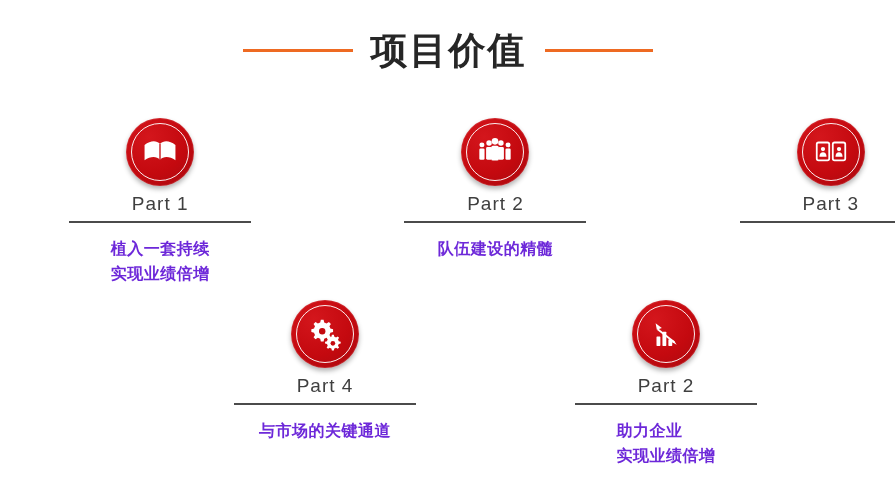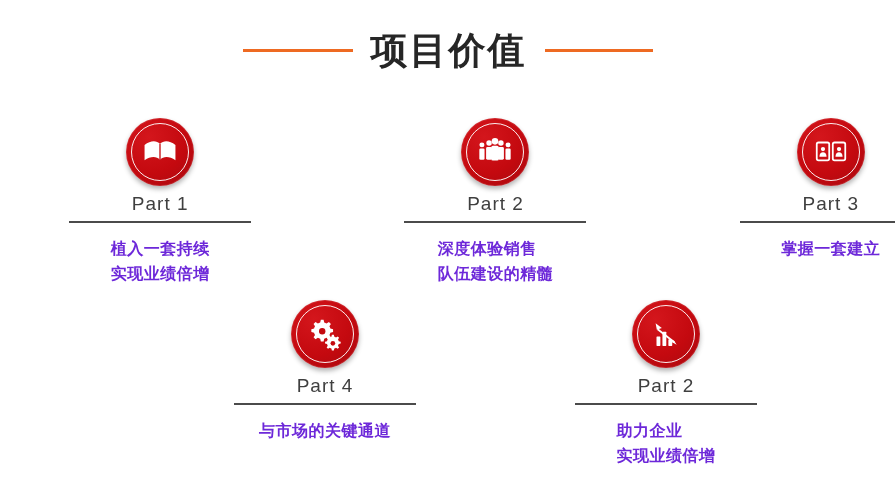--- a/index.html
+++ b/index.html
@@ -187,21 +187,20 @@
               <rect x="49.6" y="26" width="8.8" height="19" rx="2.2"></rect>
               <circle cx="32" cy="14" r="5.6"></circle>
               <rect x="25.6" y="21.5" width="12.8" height="25" rx="2.8"></rect>
             </g>
           </svg>
         </span>
       </div>
       <div class="part-label">Part  2</div>
       <div class="part-rule"></div>
       <div class="caption">
-        <span class="line">深度体验销售</span>
         <span class="line">队伍建设的精髓</span>
       </div>
     </div>
 
     <div class="part">
       <div class="badge">
         <span class="glyph">
           <svg viewBox="0 0 64 64" xmlns="http://www.w3.org/2000/svg">
             <g fill="none" stroke="#ffffff" stroke-width="3">
               <rect x="8" y="16" width="21" height="30" rx="3"></rect>
@@ -212,21 +211,20 @@
               <path d="M12.5 40 C12.5 34.8 15.2 32.4 18.5 32.4 C21.8 32.4 24.5 34.8 24.5 40 Z"></path>
               <circle cx="45.5" cy="27" r="3.6"></circle>
               <path d="M39.5 40 C39.5 34.8 42.2 32.4 45.5 32.4 C48.8 32.4 51.5 34.8 51.5 40 Z"></path>
             </g>
           </svg>
         </span>
       </div>
       <div class="part-label">Part  3</div>
       <div class="part-rule"></div>
       <div class="caption">
-        <span class="line">掌握一套建立</span>
       </div>
     </div>
 
   </div>
 
   <div class="row row-bottom">
 
     <div class="part">
       <div class="badge">
         <span class="glyph">

